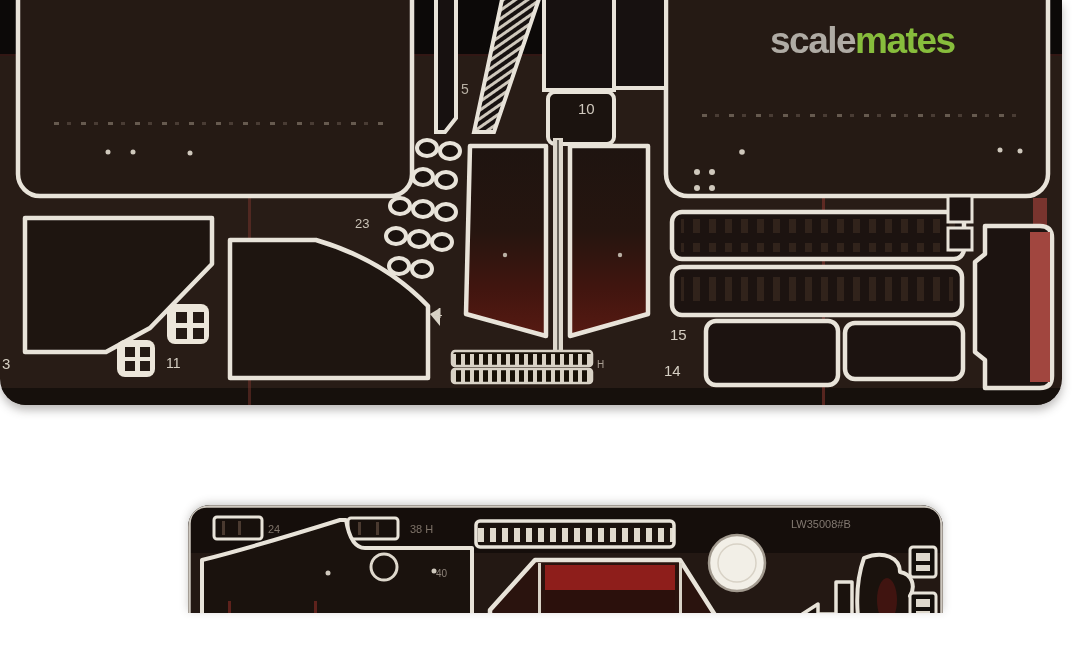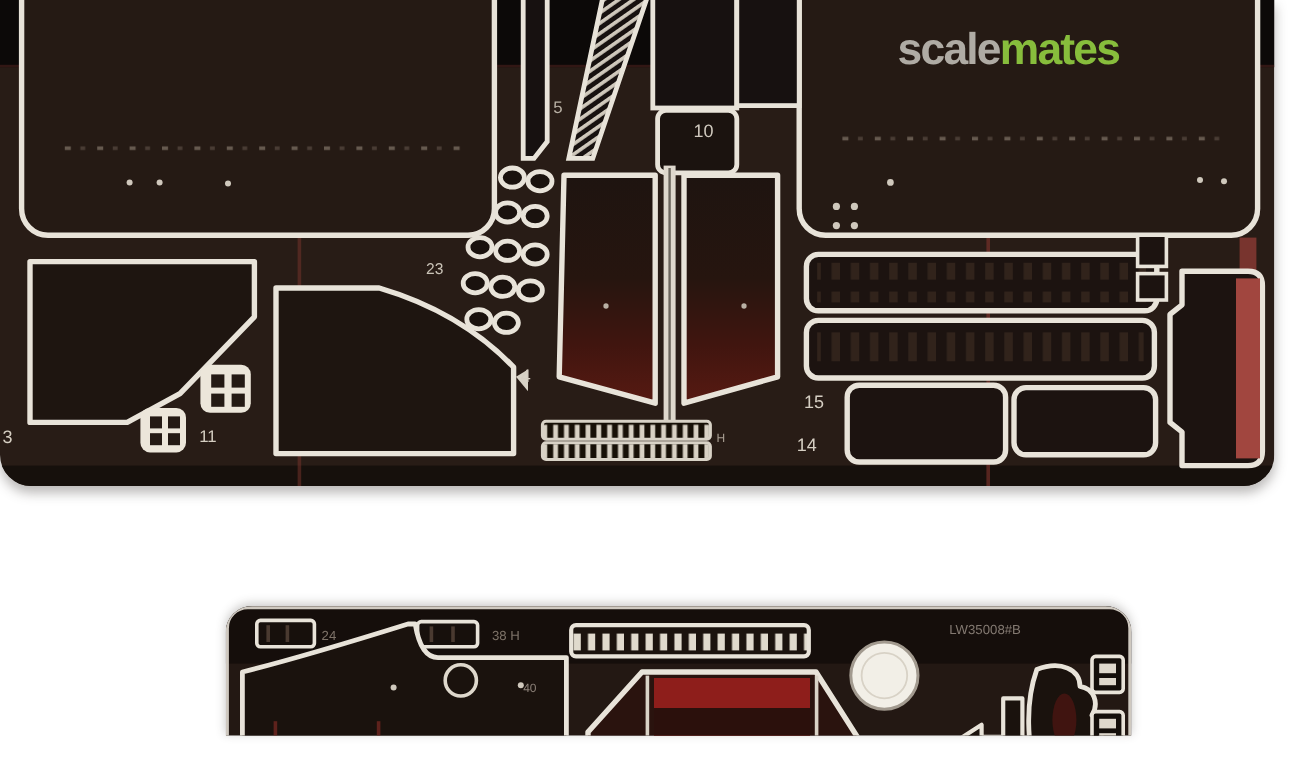--- a/index.html
+++ b/index.html
@@ -5,21 +5,21 @@
   html,body{margin:0;padding:0;background:#ffffff;}
   .stage{position:relative;width:1080px;height:648px;background:#ffffff;overflow:hidden;
          font-family:"Liberation Sans",sans-serif;}
   .fret{position:absolute;filter:blur(0.3px);}
   #top-fret{left:0;top:0;width:1062px;height:405px;border-radius:0 0 26px 26px;overflow:hidden;
             box-shadow:0 5px 10px rgba(60,55,52,.35);}
   #bottom-fret{left:188px;top:505px;width:755px;height:108px;border-radius:22px 22px 0 0;overflow:hidden;
                box-shadow:0 -2px 8px rgba(60,55,52,.25);}
   svg{display:block;}
   svg text{font-family:"Liberation Sans",sans-serif;}
-  .watermark{position:absolute;left:748px;top:22px;font-size:37px;font-weight:bold;
+  .watermark{position:absolute;left:770px;top:22px;font-size:37px;font-weight:bold;
              letter-spacing:-1.5px;opacity:.95;line-height:1;user-select:none;}
 </style>
 </head>
 <body>
 
 <div class="stage">
 
   <div class="fret" id="top-fret">
   <svg width="1062" height="405" viewBox="0 0 1062 405">
     <defs>

